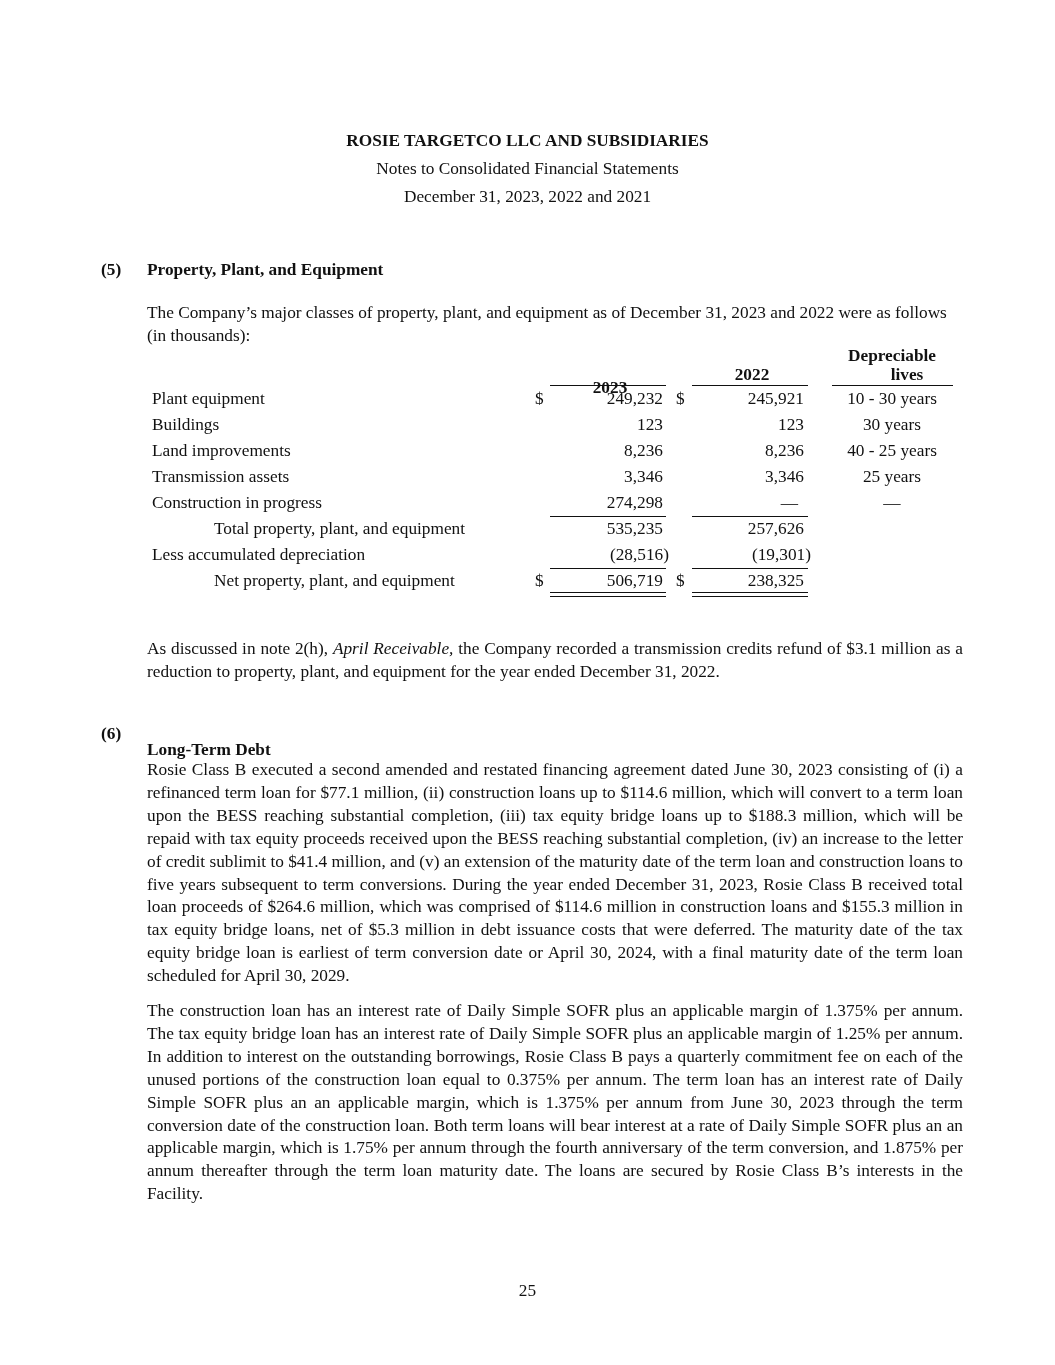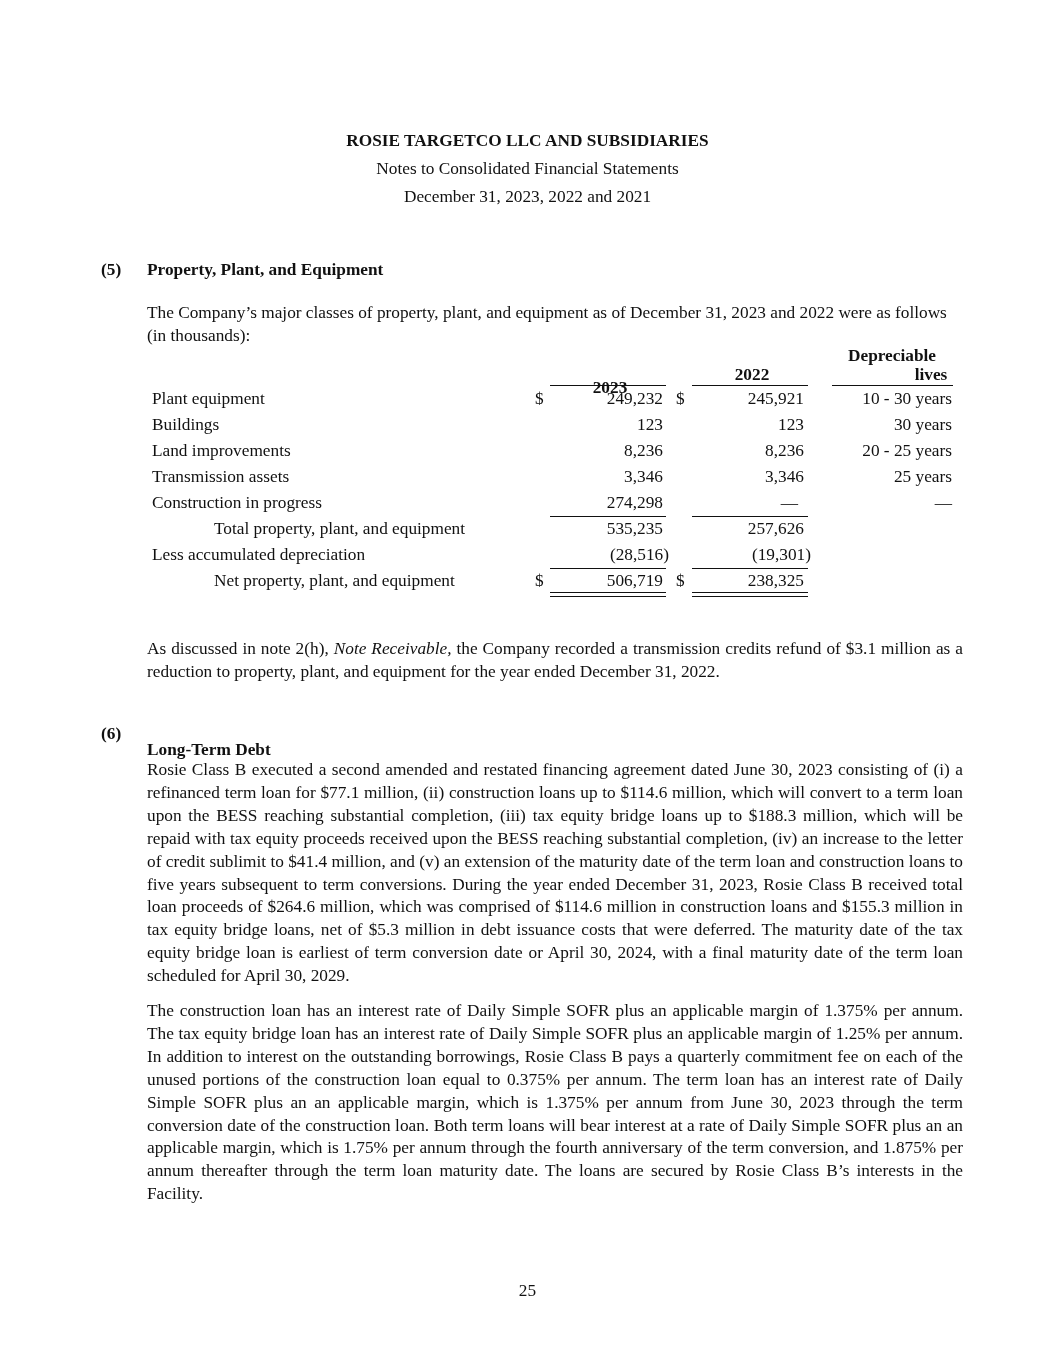--- a/index.html
+++ b/index.html
@@ -25,21 +25,21 @@
   
   .tbl { position: absolute; left: 147px; top: 342px; width: 820px; }
   .th { position: absolute; font-weight: bold; text-align: center; line-height: 19px; }
   .rule { position: absolute; height: 0; border-top: 1.6px solid #111; }
   .dbl { position: absolute; height: 3px; border-top: 1.5px solid #111; border-bottom: 1.5px solid #111; }
   .row { position: absolute; left: 0; width: 820px; height: 26px; }
   .lbl { position: absolute; left: 5px; }
   .lbl.ind { left: 67px; }
   .dol { position: absolute; }
   .num { position: absolute; text-align: right; }
-  .life { position: absolute; text-align: right; width: 120px; left: 685px; }
+  .life { position: absolute; text-align: center; width: 120px; left: 685px; }
 
   .pg { position: absolute; top: 1281px; left: 0; width: 1055px; text-align: center; }
 </style>
 </head>
 <body>
 
 <div>
   <div class="hdr hdr-title">ROSIE TARGETCO LLC AND SUBSIDIARIES</div>
   <div class="hdr hdr-sub">Notes to Consolidated Financial Statements</div>
   <div class="hdr hdr-date">December 31, 2023, 2022 and 2021</div>
@@ -48,21 +48,21 @@
 <div>
   <div class="sec-num" style="top:260px;">(5)</div>
   <div class="sec-title" style="top:260px;">Property, Plant, and Equipment</div>
   <div class="para left" style="top:302px;">The Company’s major classes of property, plant, and equipment as of  December 31, 2023 and 2022 were as follows (in thousands):</div>
 
   <div class="tbl">
 
     <div class="th" style="left:403px; width:120px; top:36px;">2023</div>
     <div class="th" style="left:545px; width:120px; top:23px;">2022</div>
     <div class="th" style="left:685px; width:120px; top:4px;">Depreciable</div>
-    <div class="th" style="left:724px; width:120px; top:23px;">lives</div>
+    <div class="th" style="left:700px; width:120px; top:23px;">lives</div>
     <div class="rule" style="left:403px; width:116px; top:43px;"></div>
     <div class="rule" style="left:545px; width:116px; top:43px;"></div>
     <div class="rule" style="left:685px; width:121px; top:43px;"></div>
 
     <div class="row" style="top:47px;">
       <span class="lbl">Plant equipment</span>
       <span class="dol" style="left:388px;">$</span>
       <span class="num" style="left:403px; width:113px;">249,232</span>
       <span class="dol" style="left:529px;">$</span>
       <span class="num" style="left:545px; width:112px;">245,921</span>
@@ -71,21 +71,21 @@
     <div class="row" style="top:73px;">
       <span class="lbl">Buildings</span>
       <span class="num" style="left:403px; width:113px;">123</span>
       <span class="num" style="left:545px; width:112px;">123</span>
       <span class="life">30 years</span>
     </div>
     <div class="row" style="top:99px;">
       <span class="lbl">Land improvements</span>
       <span class="num" style="left:403px; width:113px;">8,236</span>
       <span class="num" style="left:545px; width:112px;">8,236</span>
-      <span class="life">20 - 25 years</span>
+      <span class="life">40 - 25 years</span>
     </div>
     <div class="row" style="top:125px;">
       <span class="lbl">Transmission assets</span>
       <span class="num" style="left:403px; width:113px;">3,346</span>
       <span class="num" style="left:545px; width:112px;">3,346</span>
       <span class="life">25 years</span>
     </div>
     <div class="row" style="top:151px;">
       <span class="lbl">Construction in progress</span>
       <span class="num" style="left:403px; width:113px;">274,298</span>
@@ -110,21 +110,21 @@
       <span class="lbl ind">Net property, plant, and equipment</span>
       <span class="dol" style="left:388px;">$</span>
       <span class="num" style="left:403px; width:113px;">506,719</span>
       <span class="dol" style="left:529px;">$</span>
       <span class="num" style="left:545px; width:112px;text-align:right;">238,325</span>
     </div>
     <div class="dbl" style="left:403px; width:116px; top:250px;"></div>
     <div class="dbl" style="left:545px; width:116px; top:250px;"></div>
   </div>
 
-  <div class="para" style="top:638px;"><span>As discussed in note 2(h), </span><i>Note Receivable,</i><span> the Company recorded a transmission credits refund of $3.1 million as a reduction to property, plant, and equipment for the year ended December 31, 2022.</span></div>
+  <div class="para" style="top:638px;"><span>As discussed in note 2(h), </span><i>April Receivable,</i><span> the Company recorded a transmission credits refund of $3.1 million as a reduction to property, plant, and equipment for the year ended December 31, 2022.</span></div>
 </div>
 
 <div>
   <div class="sec-num" style="top:724px;">(6)</div>
   <div class="sec-title" style="top:724px;margin-top:16px;">Long-Term Debt</div>
   <div class="para" style="top:759px;">Rosie Class B executed a second amended and restated financing agreement dated June 30, 2023 consisting of (i) a refinanced term loan for $77.1 million, (ii) construction loans up to $114.6 million, which will convert to a term loan upon the BESS reaching substantial completion, (iii) tax equity bridge loans up to $188.3 million, which will be repaid with tax equity proceeds received upon the BESS reaching substantial completion, (iv) an increase to the letter of credit sublimit to $41.4 million, and (v) an extension of the maturity date of the term loan and construction loans to five years subsequent to term conversions. During the year ended December 31, 2023, Rosie Class B received total loan proceeds of $264.6 million, which was comprised of $114.6 million in construction loans and $155.3 million in tax equity bridge loans, net of $5.3 million in debt issuance costs that were deferred. The maturity date of the tax equity bridge loan is earliest of term conversion date or April 30, 2024, with a final maturity date of the term loan scheduled for April 30, 2029.</div>
   <div class="para" style="top:1000px;">The construction loan has an interest rate of Daily Simple SOFR plus an applicable margin of 1.375% per annum. The tax equity bridge loan has an interest rate of Daily Simple SOFR plus an applicable margin of 1.25% per annum. In addition to interest on the outstanding borrowings, Rosie Class B pays a quarterly commitment fee on each of the unused portions of the construction loan equal to 0.375% per annum. The term loan has an interest rate of Daily Simple SOFR plus an an applicable margin, which is 1.375% per annum from June 30, 2023 through the term conversion date of the construction loan. Both term loans will bear interest at a rate of Daily Simple SOFR plus an an applicable margin, which is 1.75% per annum through the fourth anniversary of the term conversion, and 1.875% per annum thereafter through the term loan maturity date. The loans are secured by Rosie Class B’s interests in the Facility.</div>
 </div>
 
 <div class="pg">25</div>

